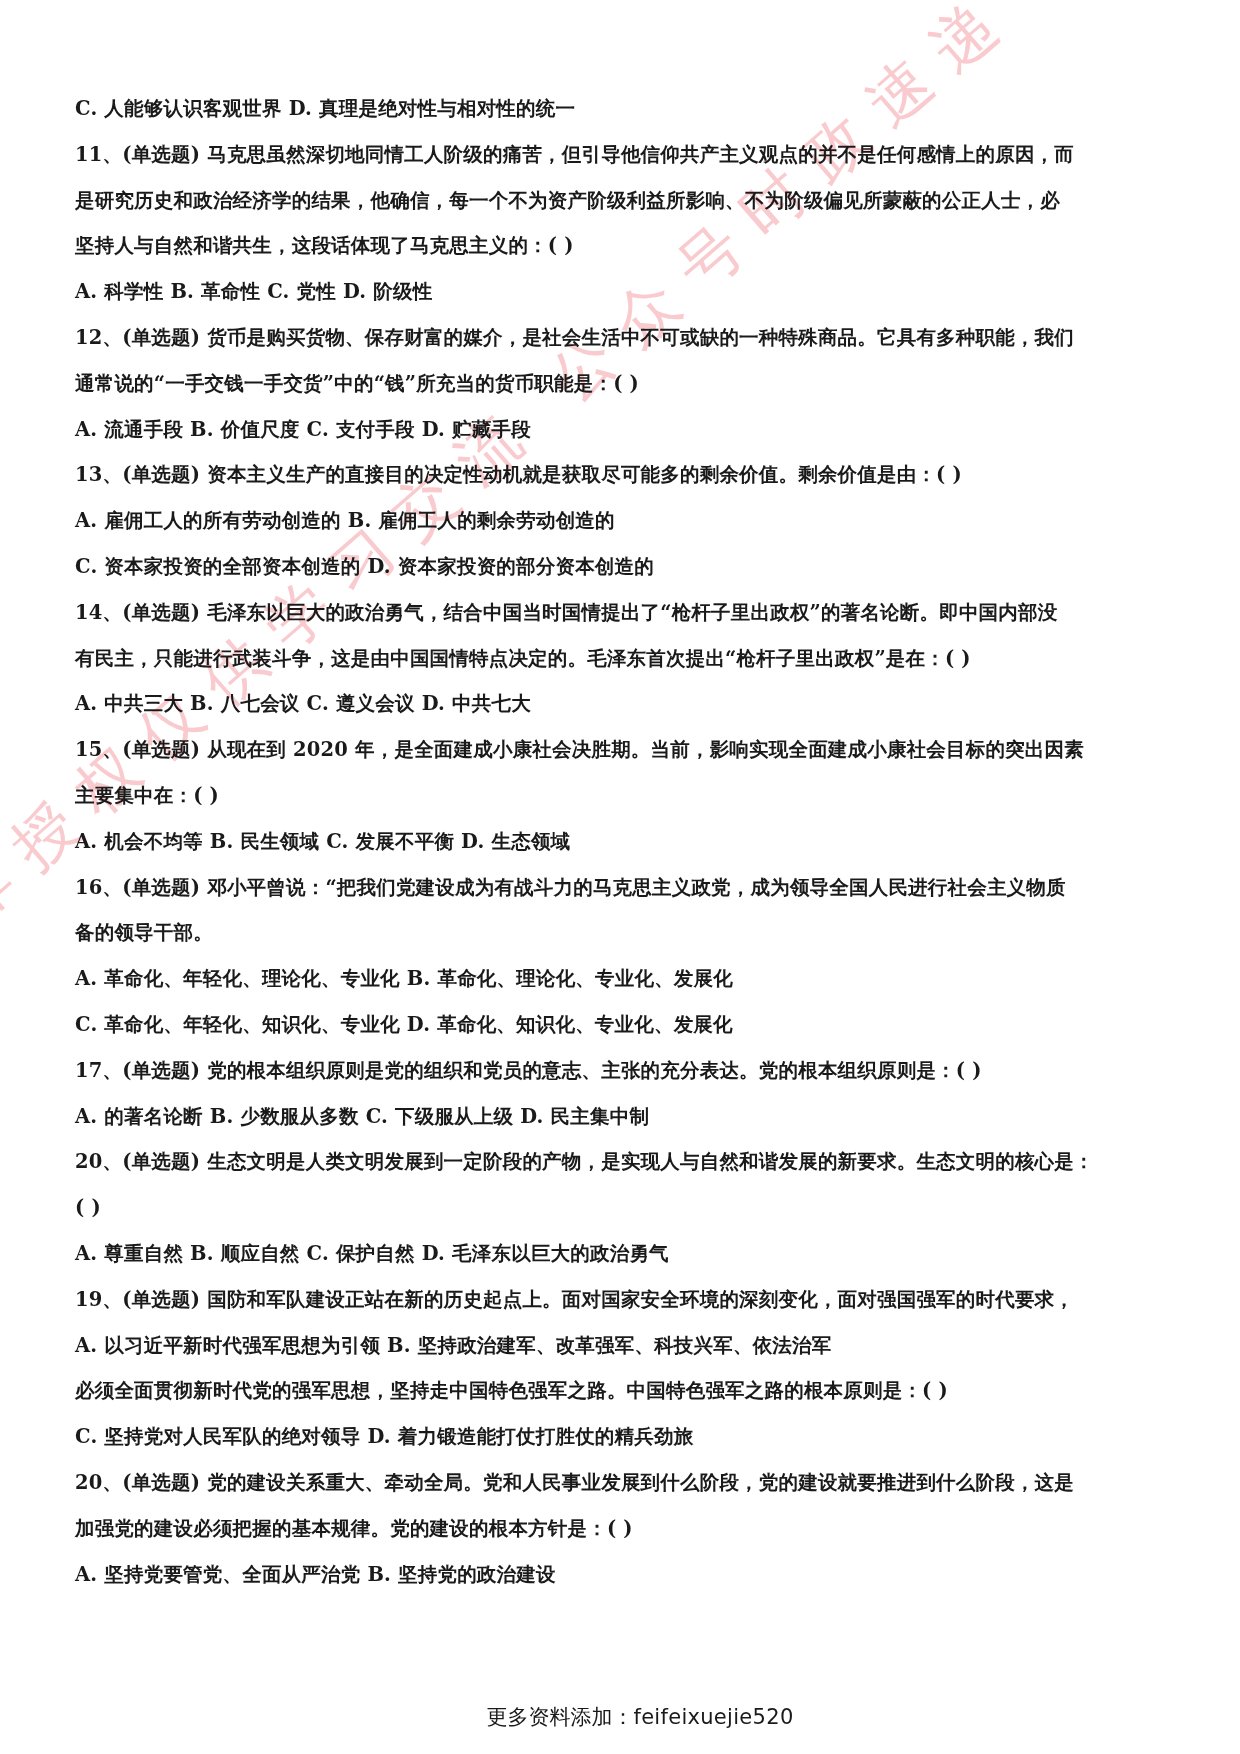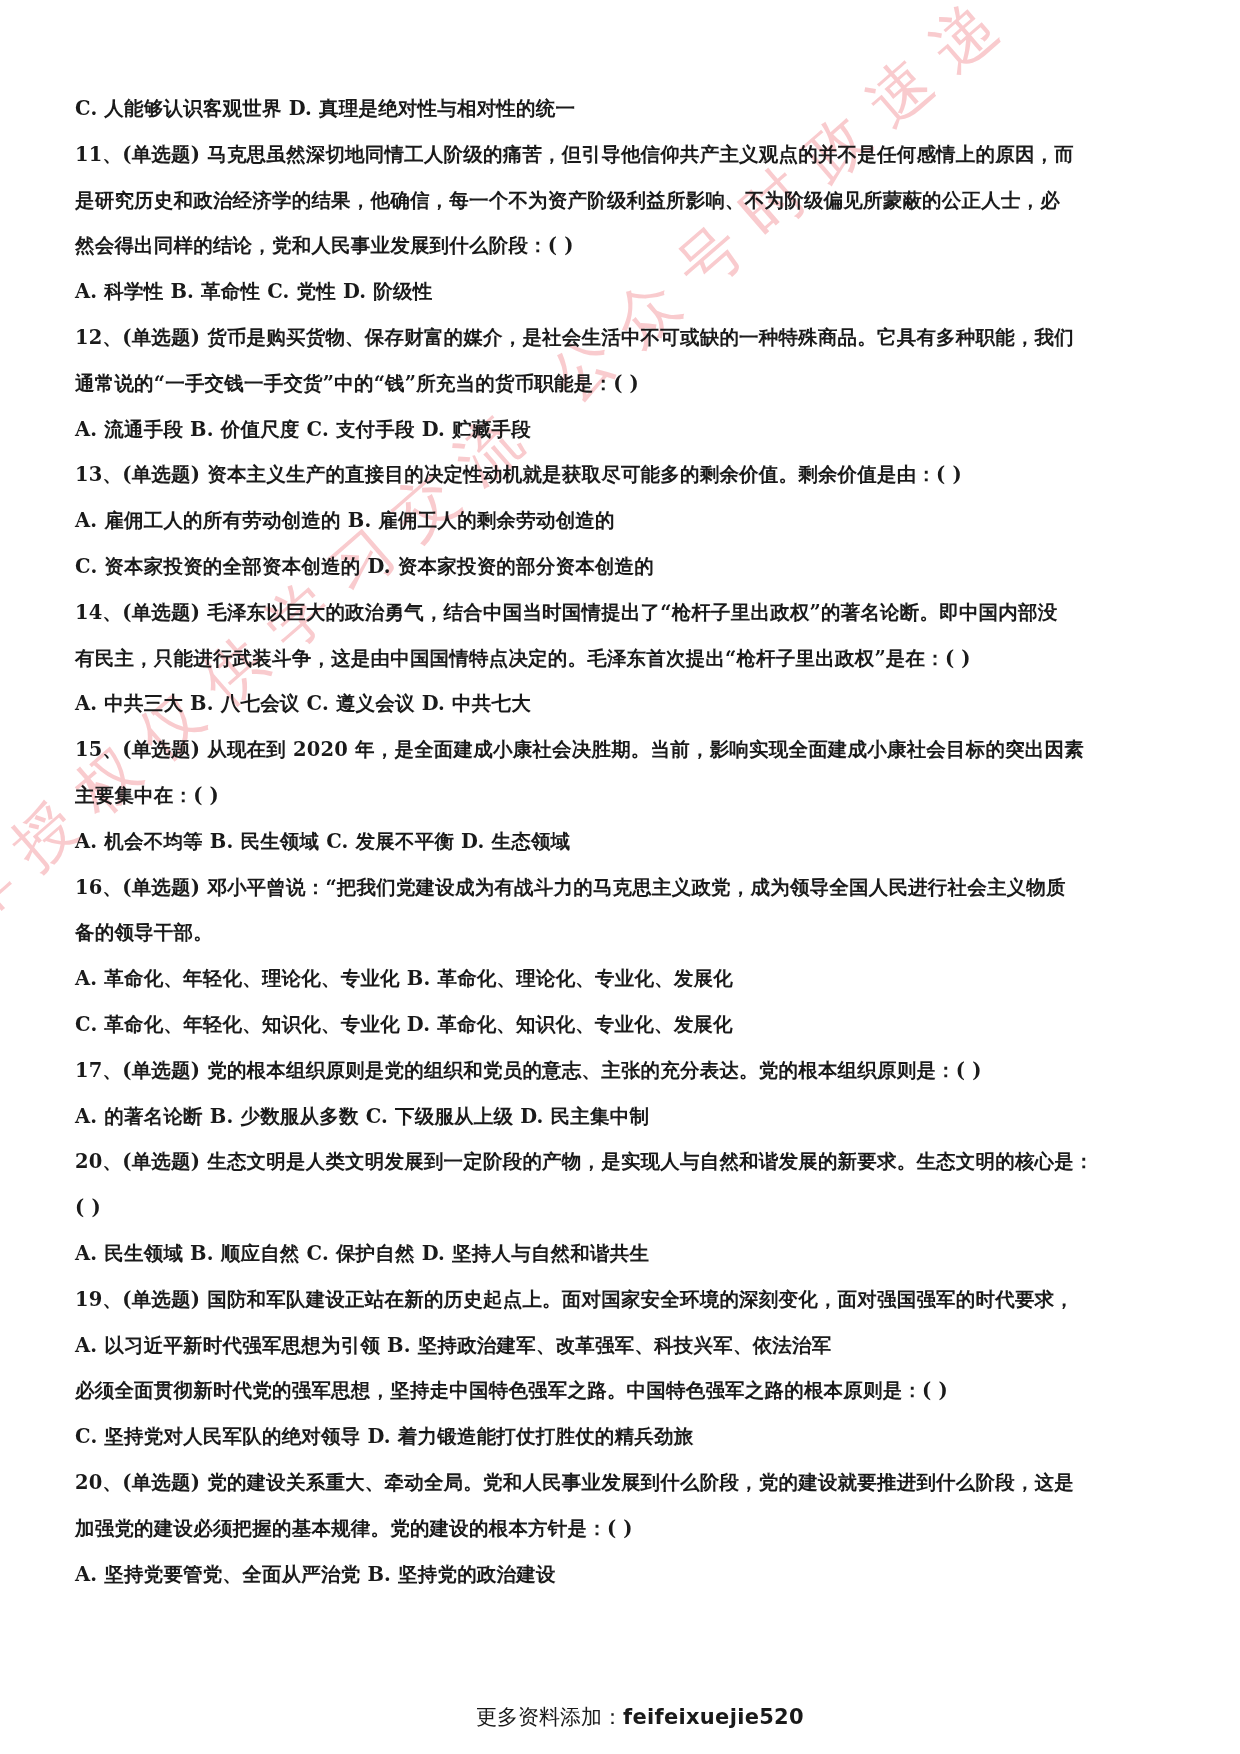--- a/index.html
+++ b/index.html
@@ -44,21 +44,21 @@
       text-align: center;
       font-size: 21px;
       white-space: nowrap;
     }
     .footer .label {
       font-family: "DejaVu Serif", serif;
       padding-left: 40px;
     }
     .footer .contact {
       font-family: "DejaVu Sans", "Liberation Sans", sans-serif;
-      font-weight: bold;
+      font-weight: normal;
       letter-spacing: 0.3px;
     }
     .watermark {
       position: absolute;
       left: -70px;
       top: 880px;
       width: 1500px;
       transform-origin: 0 0;
       transform: rotate(-41deg);
       color: rgba(235, 70, 80, 0.28);
@@ -74,21 +74,21 @@
 
 <div class="page">
 
   <div class="watermark">非授权仅供学习交流 公众号时政速递 看搜集于网络</div>
 
   <div class="content">
     <div class="line">C. 人能够认识客观世界 D. 真理是绝对性与相对性的统一</div>
 
     <div class="line">11、(单选题) 马克思虽然深切地同情工人阶级的痛苦，但引导他信仰共产主义观点的并不是任何感情上的原因，而</div>
     <div class="line">是研究历史和政治经济学的结果，他确信，每一个不为资产阶级利益所影响、不为阶级偏见所蒙蔽的公正人士，必</div>
-    <div class="line">然会得出同样的结论，党和人民事业发展到什么阶段：( )</div>
+    <div class="line">坚持人与自然和谐共生，这段话体现了马克思主义的：( )</div>
     <div class="line">A. 科学性 B. 革命性 C. 党性 D. 阶级性</div>
 
     <div class="line">12、(单选题) 货币是购买货物、保存财富的媒介，是社会生活中不可或缺的一种特殊商品。它具有多种职能，我们</div>
     <div class="line">通常说的“一手交钱一手交货”中的“钱”所充当的货币职能是：( )</div>
     <div class="line">A. 流通手段 B. 价值尺度 C. 支付手段 D. 贮藏手段</div>
 
     <div class="line">13、(单选题) 资本主义生产的直接目的决定性动机就是获取尽可能多的剩余价值。剩余价值是由：( )</div>
     <div class="line">A. 雇佣工人的所有劳动创造的 B. 雇佣工人的剩余劳动创造的</div>
     <div class="line">C. 资本家投资的全部资本创造的 D. 资本家投资的部分资本创造的</div>
 
@@ -103,21 +103,21 @@
     <div class="line">16、(单选题) 邓小平曾说：“把我们党建设成为有战斗力的马克思主义政党，成为领导全国人民进行社会主义物质</div>
     <div class="line">备的领导干部。</div>
     <div class="line">A. 革命化、年轻化、理论化、专业化 B. 革命化、理论化、专业化、发展化</div>
     <div class="line">C. 革命化、年轻化、知识化、专业化 D. 革命化、知识化、专业化、发展化</div>
 
     <div class="line">17、(单选题) 党的根本组织原则是党的组织和党员的意志、主张的充分表达。党的根本组织原则是：( )</div>
     <div class="line">A. 的著名论断 B. 少数服从多数 C. 下级服从上级 D. 民主集中制</div>
 
     <div class="line">20、(单选题) 生态文明是人类文明发展到一定阶段的产物，是实现人与自然和谐发展的新要求。生态文明的核心是：</div>
     <div class="line"> ( )</div>
-    <div class="line">A. 民生领域 B. 顺应自然 C. 保护自然 D. 坚持人与自然和谐共生</div>
+    <div class="line">A. 尊重自然 B. 顺应自然 C. 保护自然 D. 毛泽东以巨大的政治勇气</div>
 
     <div class="line">19、(单选题) 国防和军队建设正站在新的历史起点上。面对国家安全环境的深刻变化，面对强国强军的时代要求，</div>
     <div class="line">A. 以习近平新时代强军思想为引领 B. 坚持政治建军、改革强军、科技兴军、依法治军</div>
     <div class="line">必须全面贯彻新时代党的强军思想，坚持走中国特色强军之路。中国特色强军之路的根本原则是：( )</div>
     <div class="line">C. 坚持党对人民军队的绝对领导 D. 着力锻造能打仗打胜仗的精兵劲旅</div>
 
     <div class="line">20、(单选题) 党的建设关系重大、牵动全局。党和人民事业发展到什么阶段，党的建设就要推进到什么阶段，这是</div>
     <div class="line">加强党的建设必须把握的基本规律。党的建设的根本方针是：( )</div>
     <div class="line">A. 坚持党要管党、全面从严治党 B. 坚持党的政治建设</div>
   </div>

